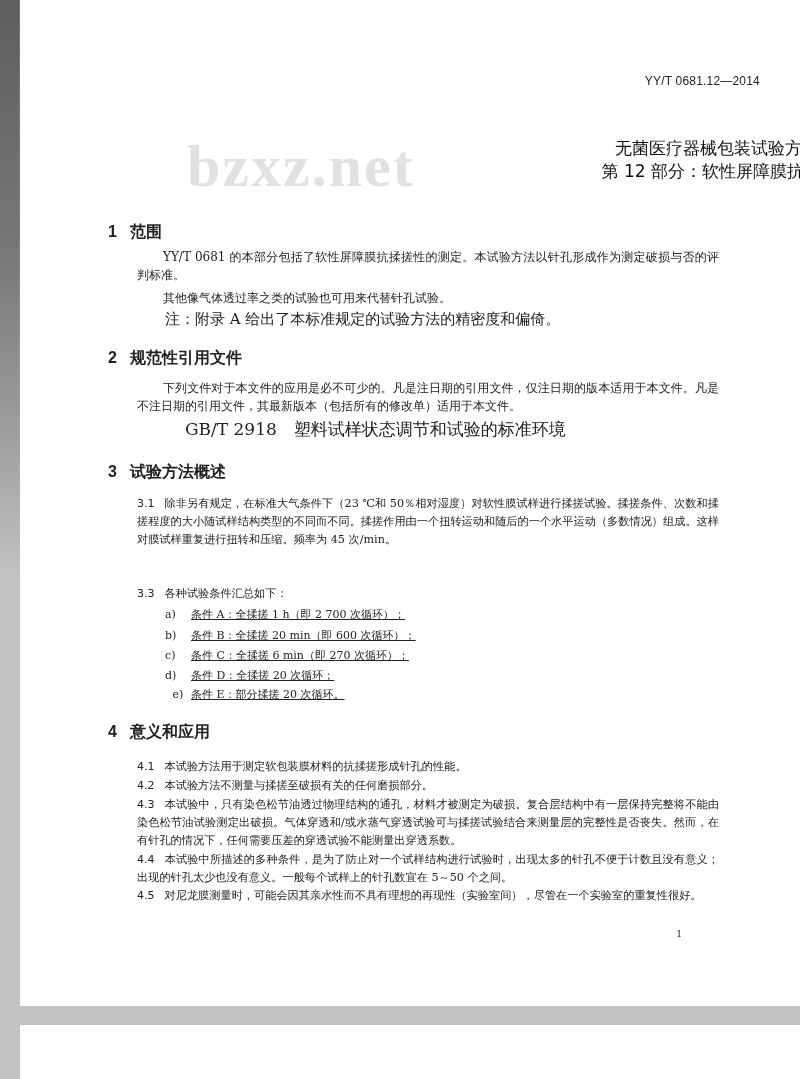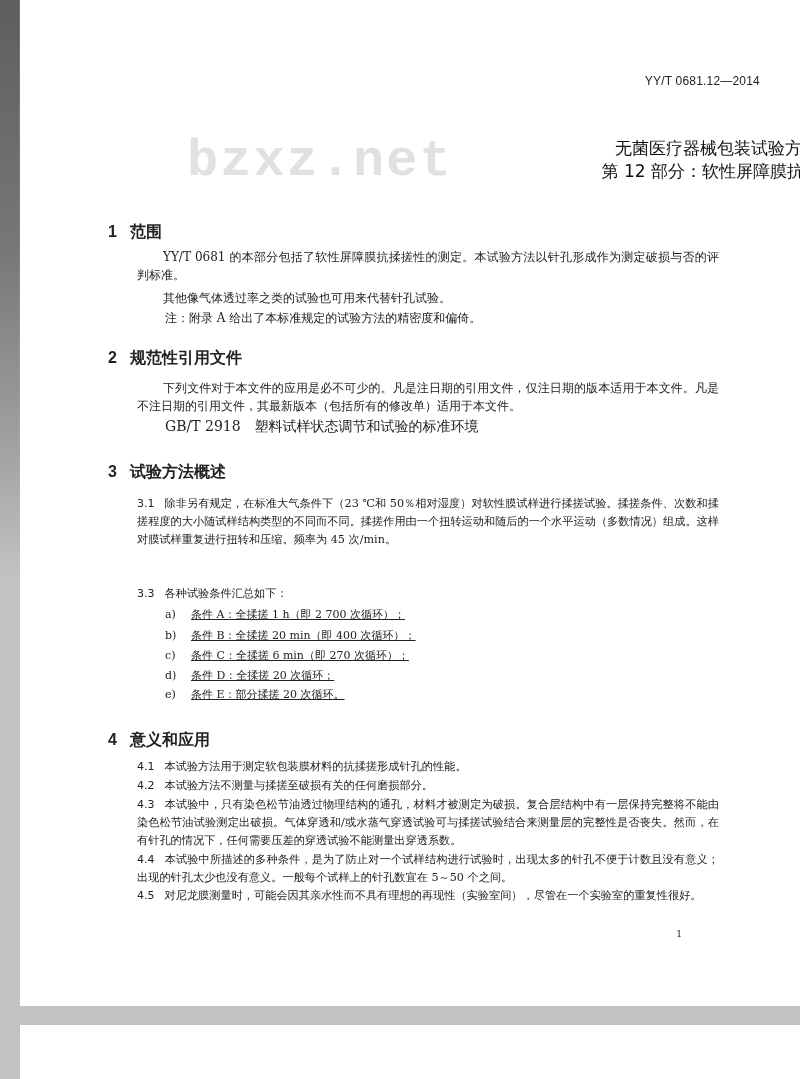--- a/index.html
+++ b/index.html
@@ -15,28 +15,28 @@
   #page1 { top:0; height:1006px; }
   #page2 { top:1025px; height:80px; }
   .std-code {
     position:absolute; right:59px; top:74px; font-family:"Liberation Sans", sans-serif;
     font-size:12px; color:#222; letter-spacing:0.2px;
   }
   .title { position:absolute; left:0; width:100%; text-align:right; font-family:"DejaVu Sans", sans-serif; color:#111; }
   .title1 { top:137px; font-size:17px; }
   .title2 { top:160px; font-size:17px;margin-left:36px; }
   .watermark {
-    position:absolute; left:167px; top:136px; font-family:Liberation Mono, monospace; font-weight:bold;
-    font-size:52px; color:rgba(200,200,200,0.55); letter-spacing:2px; line-height:1;
+    position:absolute; left:167px; top:136px; font-family:Liberation Serif, serif; font-weight:bold;
+    font-size:60px; color:rgba(200,200,200,0.55); letter-spacing:2px; line-height:1;
   }
   .sec-head { position:absolute; left:88px; font-family:Liberation Sans, sans-serif; font-size:16px; font-weight:bold; color:#222; }
   .sec-head .num { display:inline-block; width:22px; }
   .para { position:absolute; left:117px; width:582px; font-size:12px; line-height:18px; color:#222; text-indent:26px; text-align:justify; }
-  .line { position:absolute; font-size:14px; color:#222; white-space:nowrap; }
-  .note { position:absolute; left:145px; font-size:12px; color:#222; }
+  .line { position:absolute; font-size:17px; color:#222; white-space:nowrap;margin-left:20px; }
+  .note { position:absolute; left:145px; font-size:15px; color:#222; }
   .clause { position:absolute; left:117px; width:582px; font-size:11.2px; line-height:18px; color:#222; text-align:justify; }
   .clause .cn { font-family:"DejaVu Sans", sans-serif; font-size:11px; margin-right:10px; }
   .list-item { position:absolute; left:145px; font-size:11px; color:#222; white-space:nowrap;text-decoration:underline; }
   .list-item .mk { display:inline-block; width:26px; }
   .page-num { position:absolute; left:656px; top:928px; font-size:10px; color:#333; }
 </style>
 </head>
 <body>
 
 <div class="page" id="page1">
@@ -64,33 +64,33 @@
   <div class="clause" style="top:495px;">
     <span class="cn">3.1</span><span>除非另有规定，在标准大气条件下（23 ℃和 50％相对湿度）对软性膜试样进行揉搓试验。揉搓条件、次数和揉搓程度的大小随试样结构类型的不同而不同。揉搓作用由一个扭转运动和随后的一个水平运动（多数情况）组成。这样对膜试样重复进行扭转和压缩。频率为 45 次/min。</span>
   </div>
   <div class="clause" style="top:585px;">
     <span class="cn">3.3</span><span>各种试验条件汇总如下：</span>
   </div>
   <div class="list-item" style="top:607px;">
     <span class="mk">a)</span><span>条件 A：全揉搓 1 h（即 2 700 次循环）；</span>
   </div>
   <div class="list-item" style="top:628px;">
-    <span class="mk">b)</span><span>条件 B：全揉搓 20 min（即 400 次循环）；</span>
+    <span class="mk">b)</span><span>条件 B：全揉搓 20 min（即 600 次循环）；</span>
   </div>
   <div class="list-item" style="top:648px;">
     <span class="mk">c)</span><span>条件 C：全揉搓 6 min（即 270 次循环）；</span>
   </div>
   <div class="list-item" style="top:668px;">
     <span class="mk">d)</span><span>条件 D：全揉搓 20 次循环；</span>
   </div>
-  <div class="list-item" style="top:687px;">
+  <div class="list-item" style="top:687px;text-align:center;">
     <span class="mk">e)</span><span>条件 E：部分揉搓 20 次循环。</span>
   </div>
 
-  <div class="sec-head" style="top:722px;margin-top:8px;">
+  <div class="sec-head" style="top:722px;">
     <span class="num">4</span><span>意义和应用</span>
   </div>
   <div class="clause" style="top:758px;">
     <span class="cn">4.1</span><span>本试验方法用于测定软包装膜材料的抗揉搓形成针孔的性能。</span>
   </div>
   <div class="clause" style="top:777px;">
     <span class="cn">4.2</span><span>本试验方法不测量与揉搓至破损有关的任何磨损部分。</span>
   </div>
   <div class="clause" style="top:796px;">
     <span class="cn">4.3</span><span>本试验中，只有染色松节油透过物理结构的通孔，材料才被测定为破损。复合层结构中有一层保持完整将不能由染色松节油试验测定出破损。气体穿透和/或水蒸气穿透试验可与揉搓试验结合来测量层的完整性是否丧失。然而，在有针孔的情况下，任何需要压差的穿透试验不能测量出穿透系数。</span>

